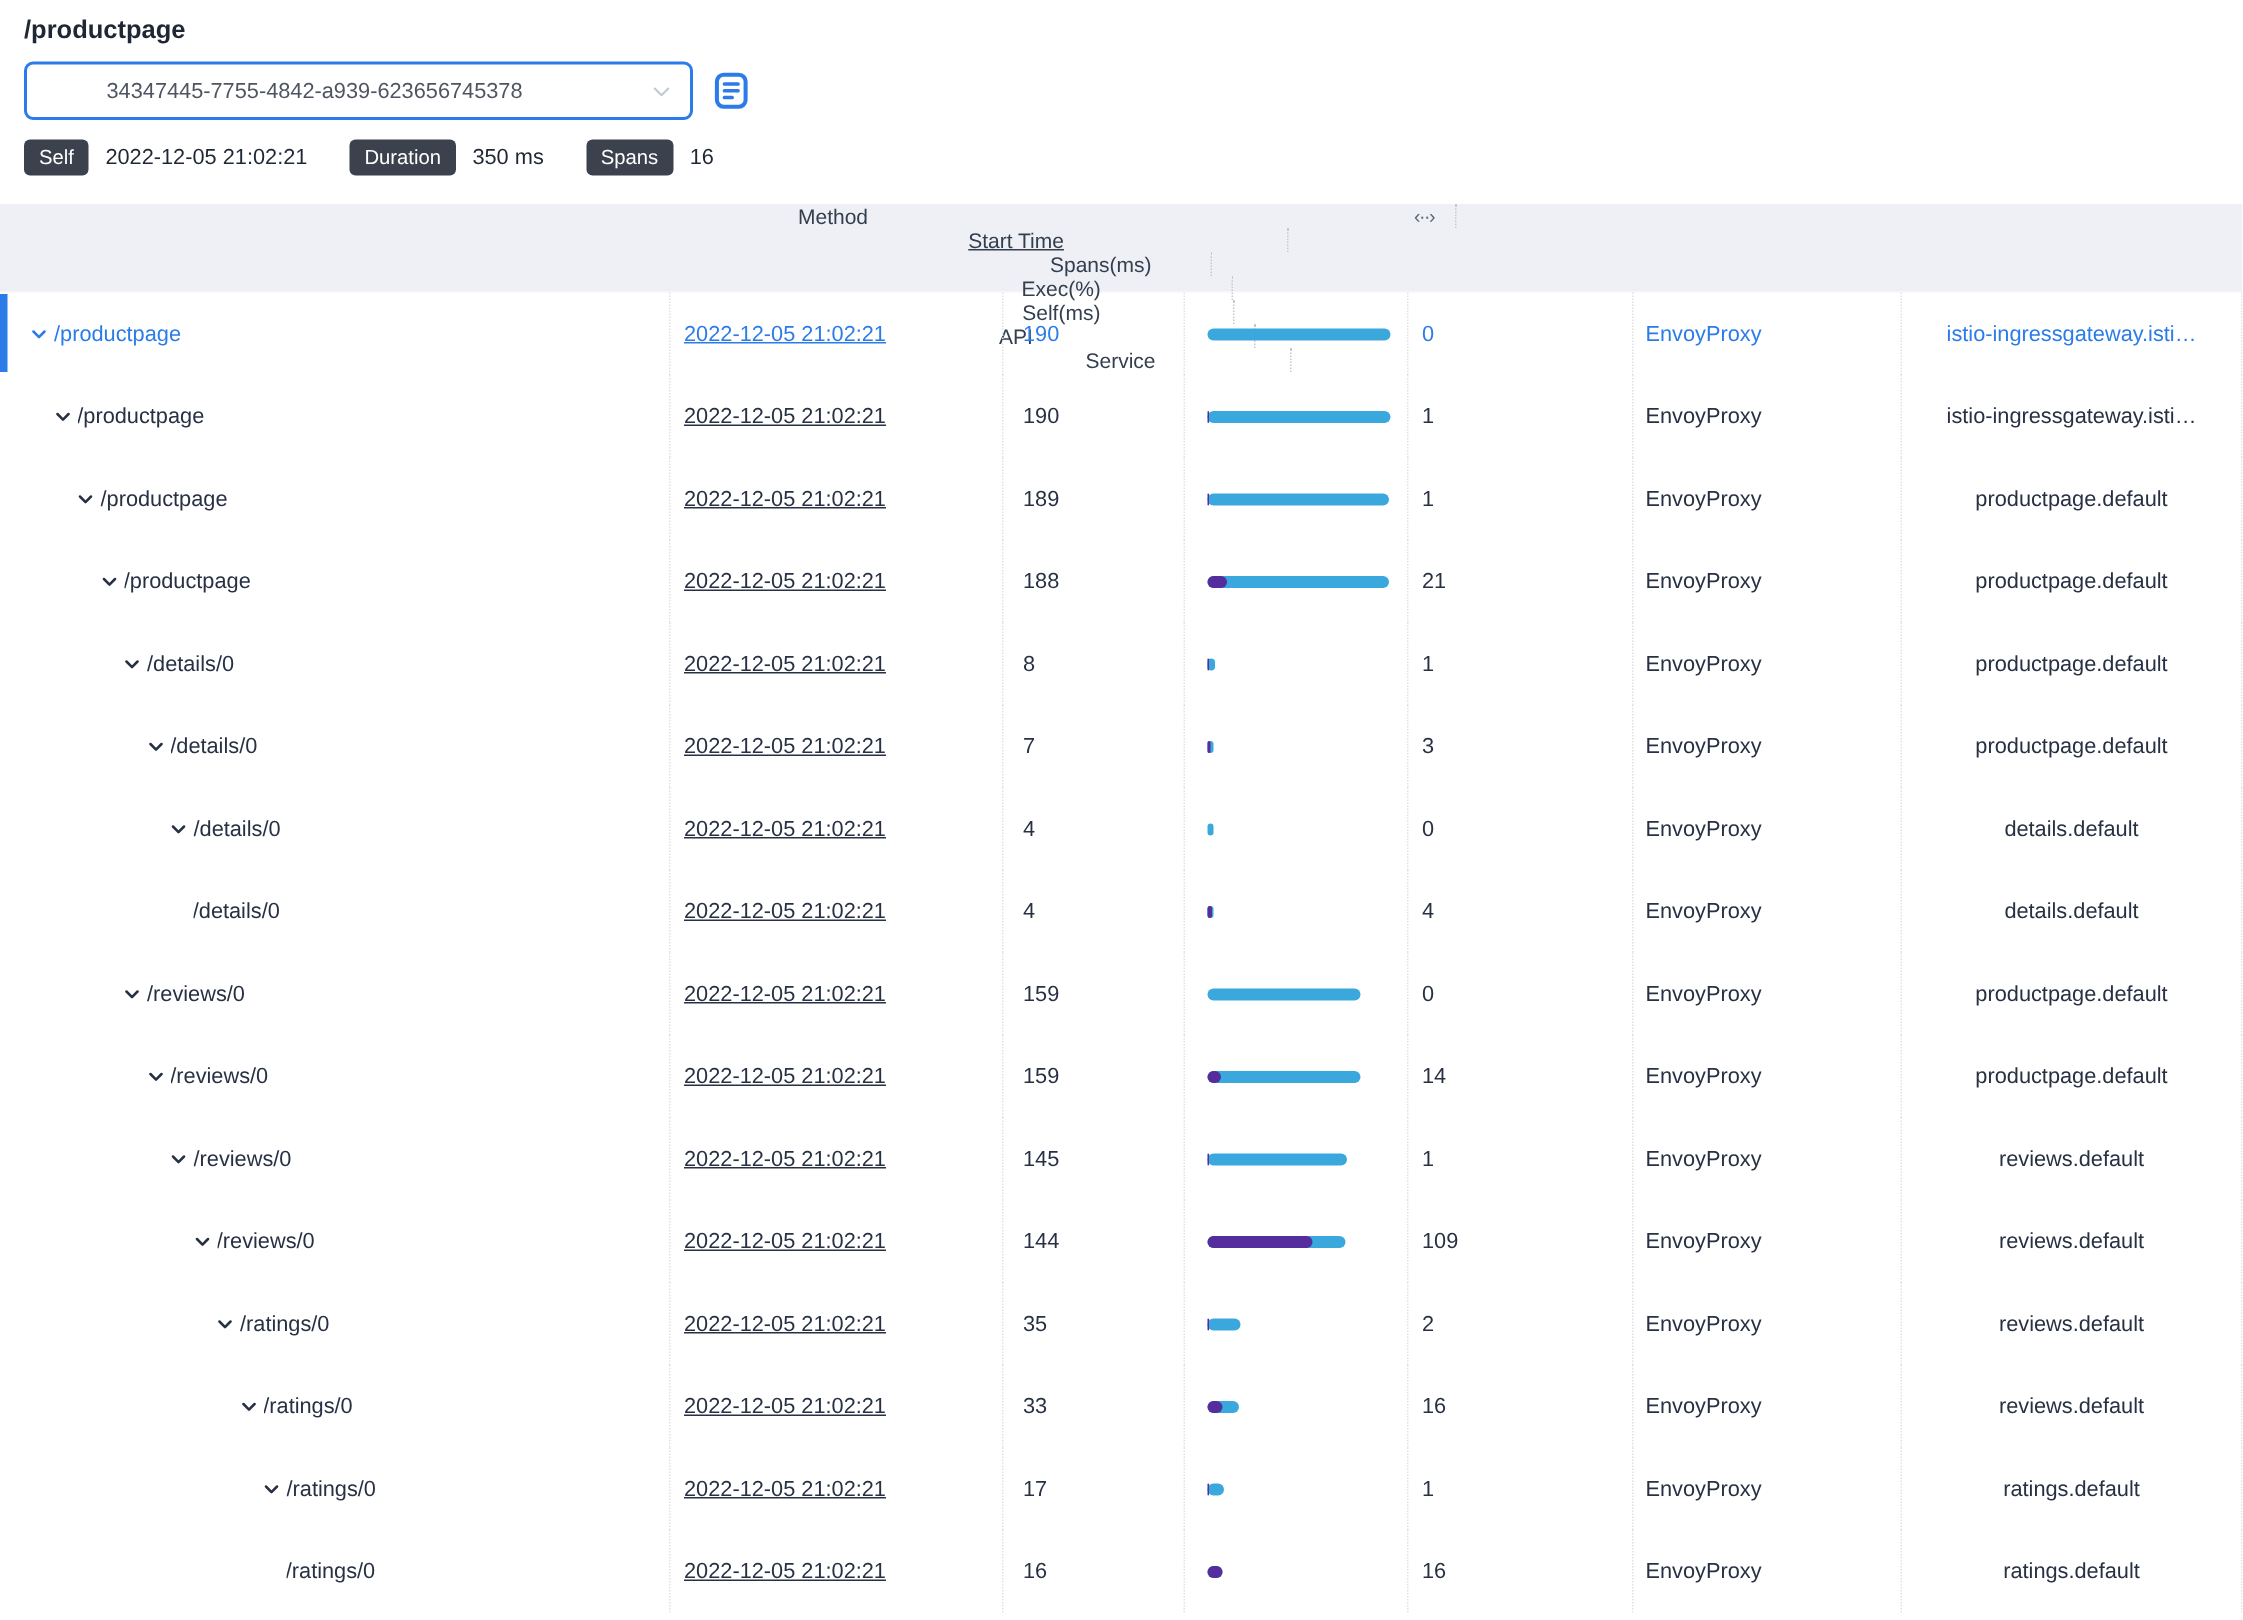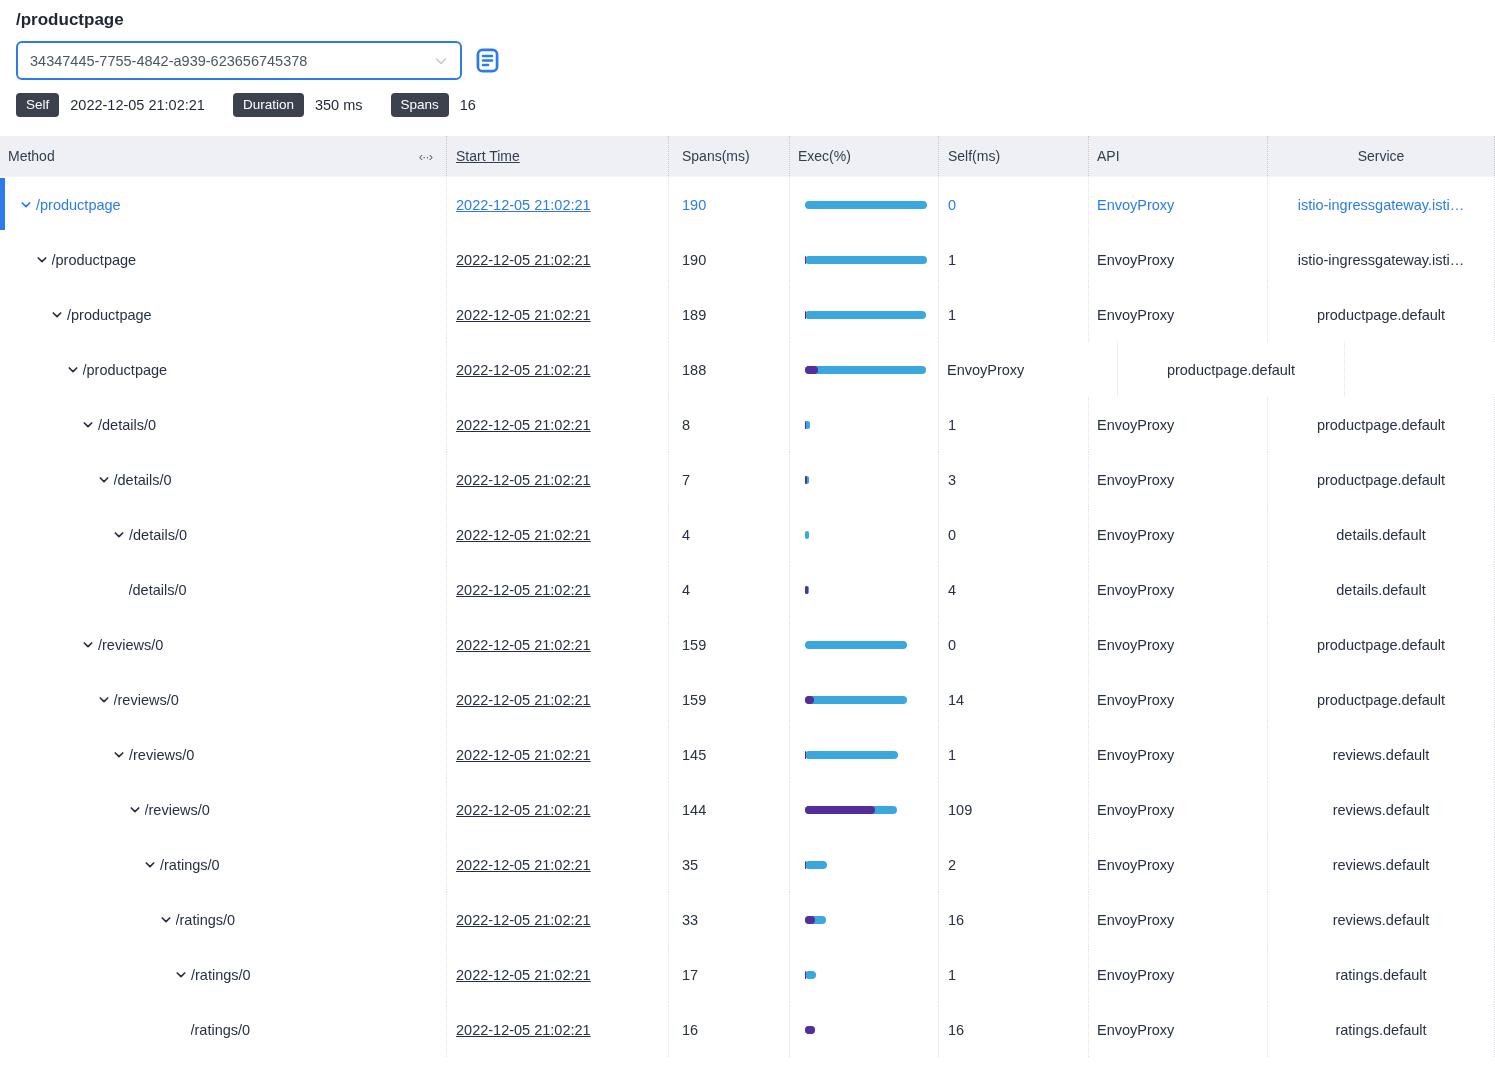--- a/index.html
+++ b/index.html
@@ -19,36 +19,36 @@
   
   .page-title{
     margin:10px 0 0 16px;font-size:17px;font-weight:bold;color:#1e2733;
   }
   .select-row{display:flex;align-items:center;margin:11px 0 0 16px;}
   .trace-select{
     width:446px;height:39px;border:2px solid var(--accent);border-radius:6px;
     display:flex;align-items:center;justify-content:space-between;
     padding:0 12px;background:#fff;cursor:pointer;
   }
-  .trace-select .value{font-size:14.5px;color:#4e5561;}
+  .trace-select .value{font-size:14.5px;color:#4e5561;margin-left:41px;}
   .select-chev{color:#c3c9d2;display:flex;align-items:center;}
   .copy-btn{
     margin-left:12px;border:none;background:transparent;padding:0;cursor:pointer;
     display:flex;align-items:center;color:var(--accent);
   }
   .meta-row{display:flex;align-items:center;margin:13px 0 0 16px;font-size:14px;}
   .badge{
     background:var(--badge-bg);color:#fff;border-radius:4px;
     padding:4px 10px;font-size:13.5px;line-height:16px;
   }
   .meta-val{margin-left:11px;margin-right:28px;color:#1e2733;font-size:14.5px;}
   .meta-val.last{margin-right:0;}
   
   .trace-table{margin-top:19px;}
-  .thead{display:flex;height:40px;background:var(--header-bg);align-items:center;font-size:14px;color:#333e4e;}
+  .thead{display:flex;height:58px;background:var(--header-bg);align-items:center;font-size:14px;color:#333e4e;flex-direction:column;}
   .th{height:100%;display:flex;align-items:center;border-right:1px dotted #c6c8cd;position:relative;}
   .tbody{border-top:1px solid #f5f6f8;}
   .row{display:flex;height:55px;align-items:center;position:relative;}
   .cell{height:100%;display:flex;align-items:center;border-right:1px dotted #dfe1e5;font-size:14.5px;overflow:hidden;white-space:nowrap;}
   
   .c-method{width:447px;}
   .c-start{width:222px;padding-left:9px;text-decoration:underline;}
   .c-exec{width:121px;padding-left:13px;}
   .c-pct{width:149px;}
   .c-self{width:150px;padding-left:9px;}
@@ -238,20 +238,23 @@
           <span>2022-12-05 21:02:21</span>
         </div>
     <div class="cell c-exec">
           <span>188</span>
         </div>
     <div class="cell c-pct">
       <div class="bar" style="width: 120.716px;">
             <div class="self-bar" style="width: 13.4842px;"></div>
           </div>
     </div>
+    <div class="cell c-self">
+          <span>21</span>
+        </div>
     <div class="cell c-api">
           <span>EnvoyProxy</span>
         </div>
     <div class="cell c-service">
           <span>productpage.default</span>
         </div>
   </div>
       <div class="row">
     <div class="cell c-method" style="padding-left: 82px;">
       <span class="chev">

